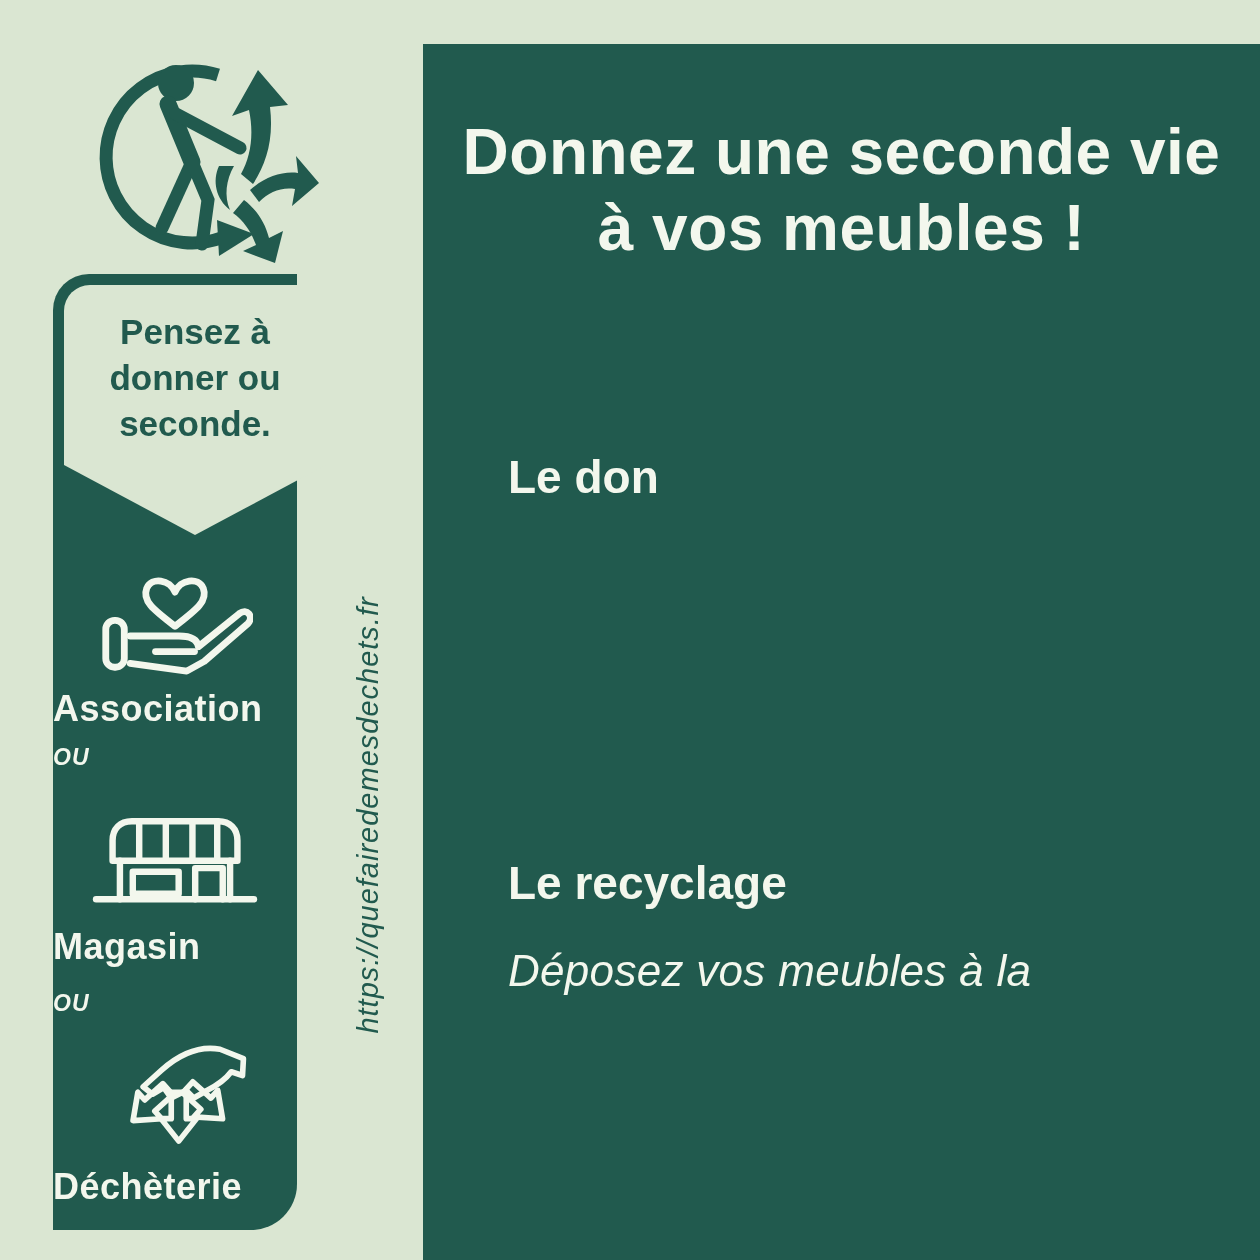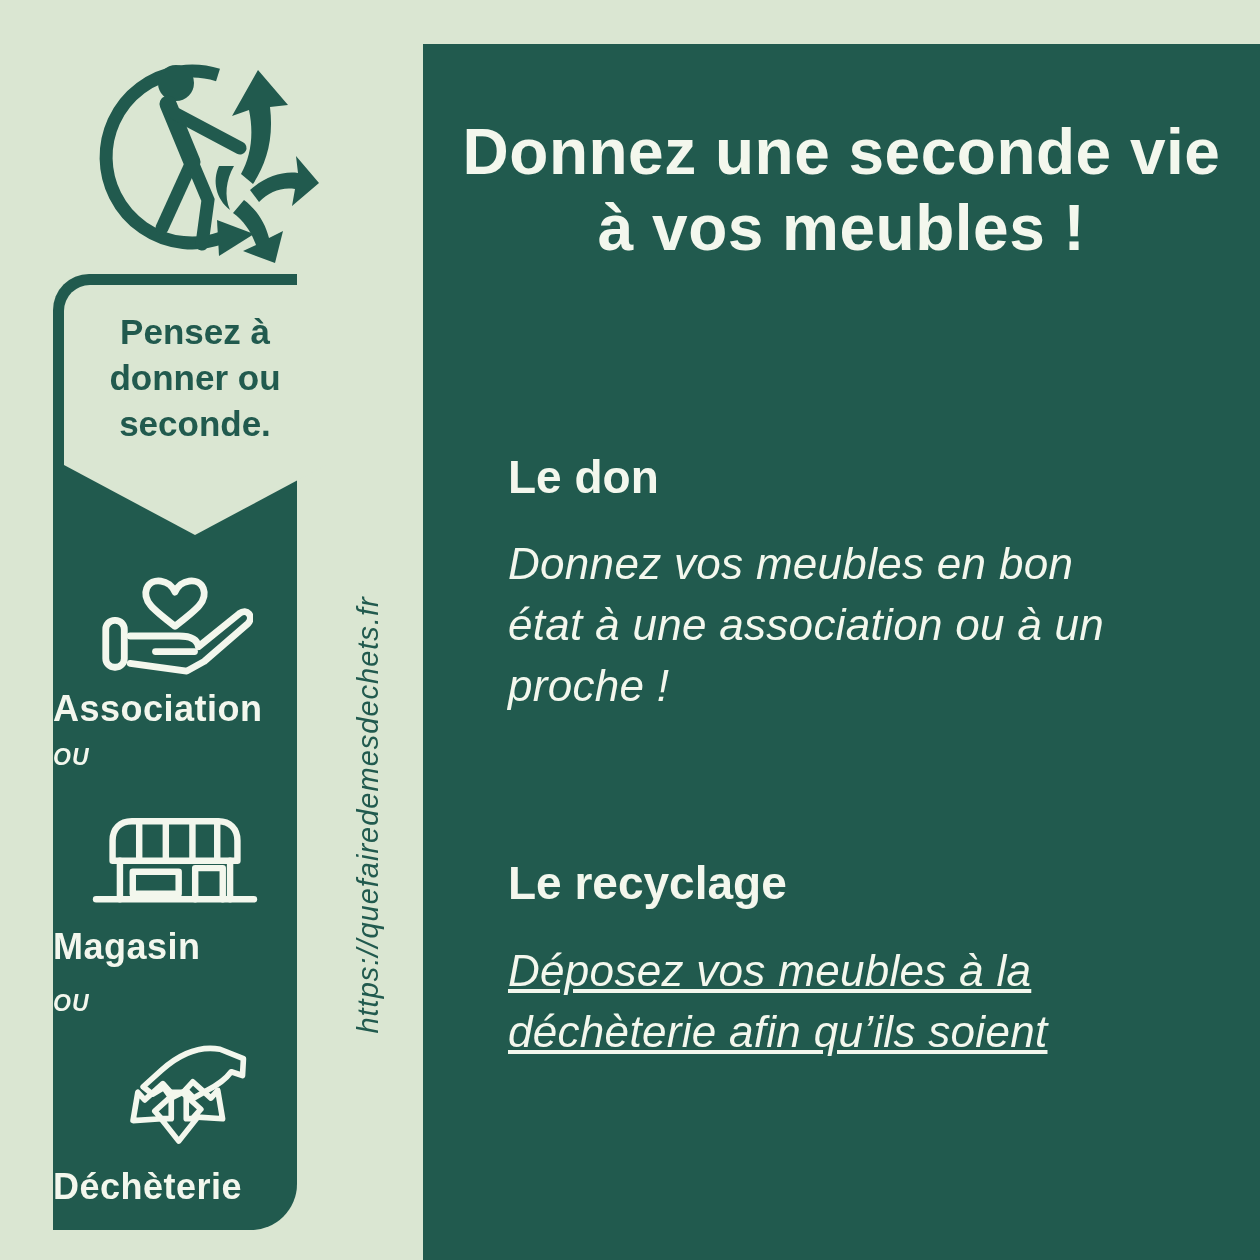--- a/index.html
+++ b/index.html
@@ -28,21 +28,21 @@
   .section-heading{
     position:absolute; left:85px; color:var(--white);
     font-size:46px; font-weight:800;
   }
   .section-body{
     position:absolute; left:85px; color:var(--white);
     font-size:44px; font-style:italic; font-weight:500; line-height:61px;
     letter-spacing:0.3px;
   }
   .hd-don{top:406px;} .bd-don{top:489px;}
-  .hd-rec{top:812px;} .bd-rec{top:896px;text-decoration:underline;}
+  .hd-rec{top:812px;} .bd-rec{top:896px;}
 
   
   .triman{position:absolute; left:88px; top:48px;}
   .ribbon{
     position:absolute; left:53px; top:274px; width:244px; height:956px;
     background:var(--dark);
     border-radius:36px 0 46px 0;
   }
   .pentagon{
     position:absolute; left:11px; top:11px; width:262px; height:250px;
@@ -83,30 +83,24 @@
 
 <div class="canvas">
 
   <div class="right-panel">
     <div class="title">
       <div>Donnez une seconde vie</div>
       <div>à vos meubles !</div>
     </div>
 
     <div class="section-heading hd-don">Le don</div>
-    <div class="section-body bd-don">
-      <div>Donnez vos meubles en bon</div>
-      <div>état à une association ou à un</div>
-      <div>proche !</div>
-    </div>
 
     <div class="section-heading hd-rec">Le recyclage</div>
     <div class="section-body bd-rec">
       <div>Déposez vos meubles à la</div>
-      <div>déchèterie afin qu’ils soient</div>
     </div>
   </div>
 
   <svg class="triman" width="232" height="218" viewBox="0 0 232 218">
     <path d="M130,27 A86,86 0 1 0 133,190" stroke="var(--dark)" stroke-width="13" fill="none"></path>
     <polygon class="dk" points="129,172 166,186 131,208"></polygon>
     <circle class="dk" cx="88" cy="35" r="18"></circle>
     <path d="M80,56 L104,114" stroke="var(--dark)" stroke-width="17" stroke-linecap="round" fill="none"></path>
     <path d="M88,66 L152,100" stroke="var(--dark)" stroke-width="13" stroke-linecap="round" fill="none"></path>
     <path d="M104,114 L74,180" stroke="var(--dark)" stroke-width="13" stroke-linecap="round" fill="none"></path>

